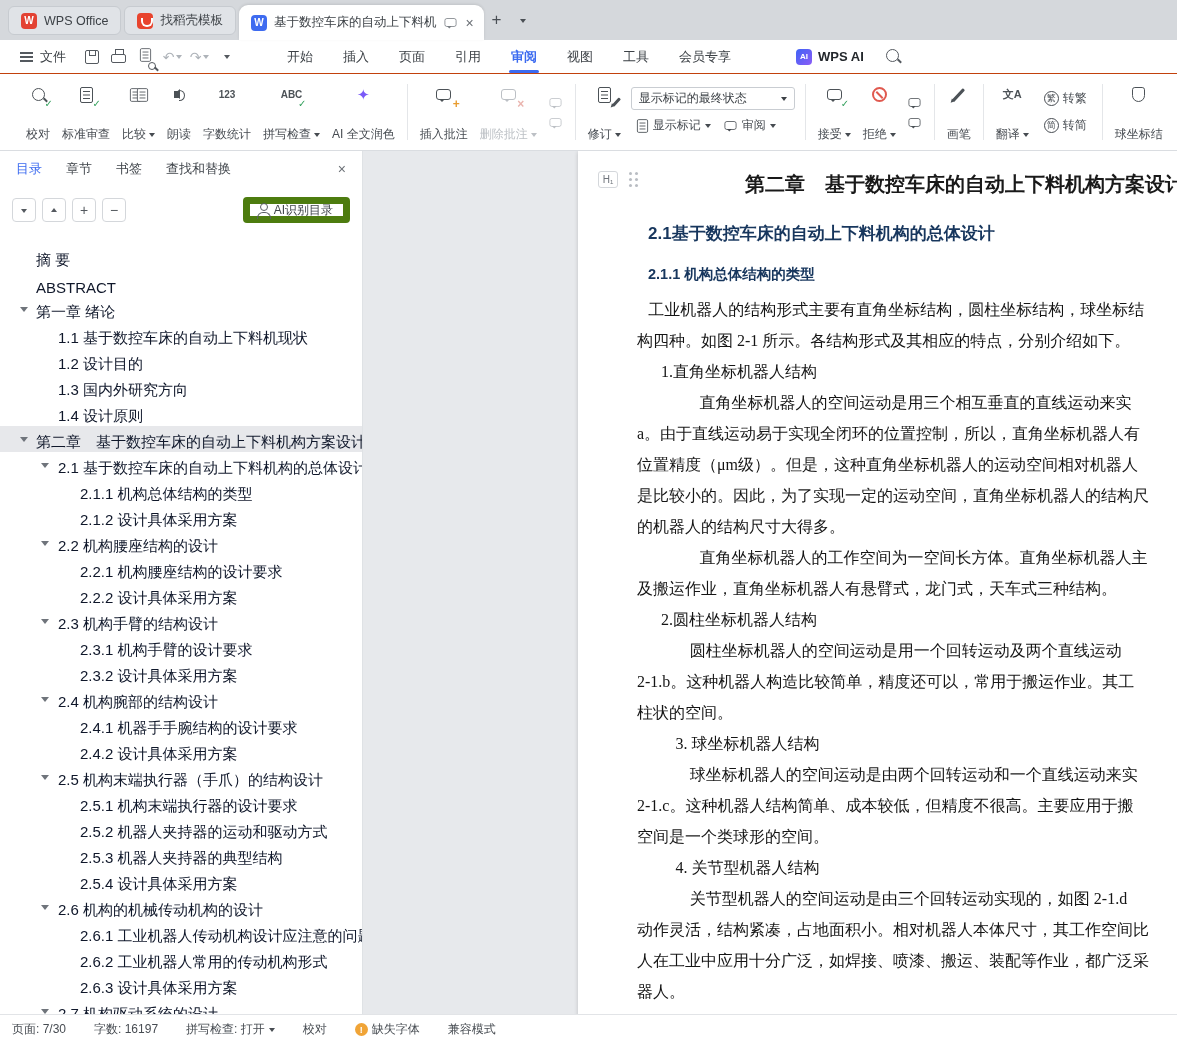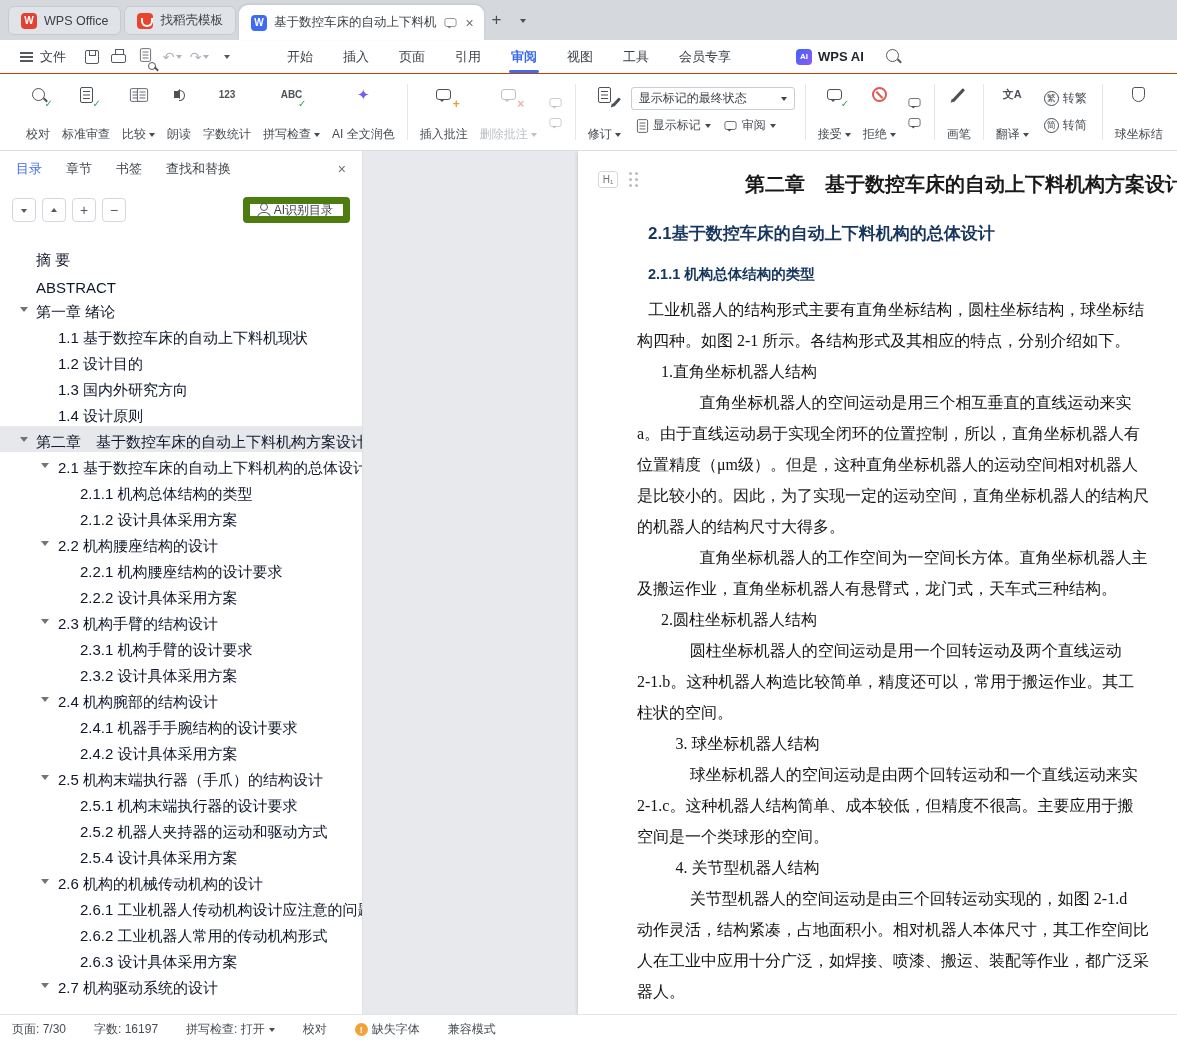--- a/index.html
+++ b/index.html
@@ -494,20 +494,23 @@
           </div>
           <div class="toc-item lvl1">
             <i class="tri"></i>
             <span class="toc-label">2.5 机构末端执行器（手爪）的结构设计</span>
           </div>
           <div class="toc-item lvl2">
             <span class="toc-label">2.5.1 机构末端执行器的设计要求</span>
           </div>
           <div class="toc-item lvl2">
             <span class="toc-label">2.5.2 机器人夹持器的运动和驱动方式</span>
+          </div>
+          <div class="toc-item lvl2">
+            <span class="toc-label">2.5.3 机器人夹持器的典型结构</span>
           </div>
           <div class="toc-item lvl2">
             <span class="toc-label">2.5.4 设计具体采用方案</span>
           </div>
           <div class="toc-item lvl1">
             <i class="tri"></i>
             <span class="toc-label">2.6 机构的机械传动机构的设计</span>
           </div>
           <div class="toc-item lvl2">
             <span class="toc-label">2.6.1 工业机器人传动机构设计应注意的问题</span>

